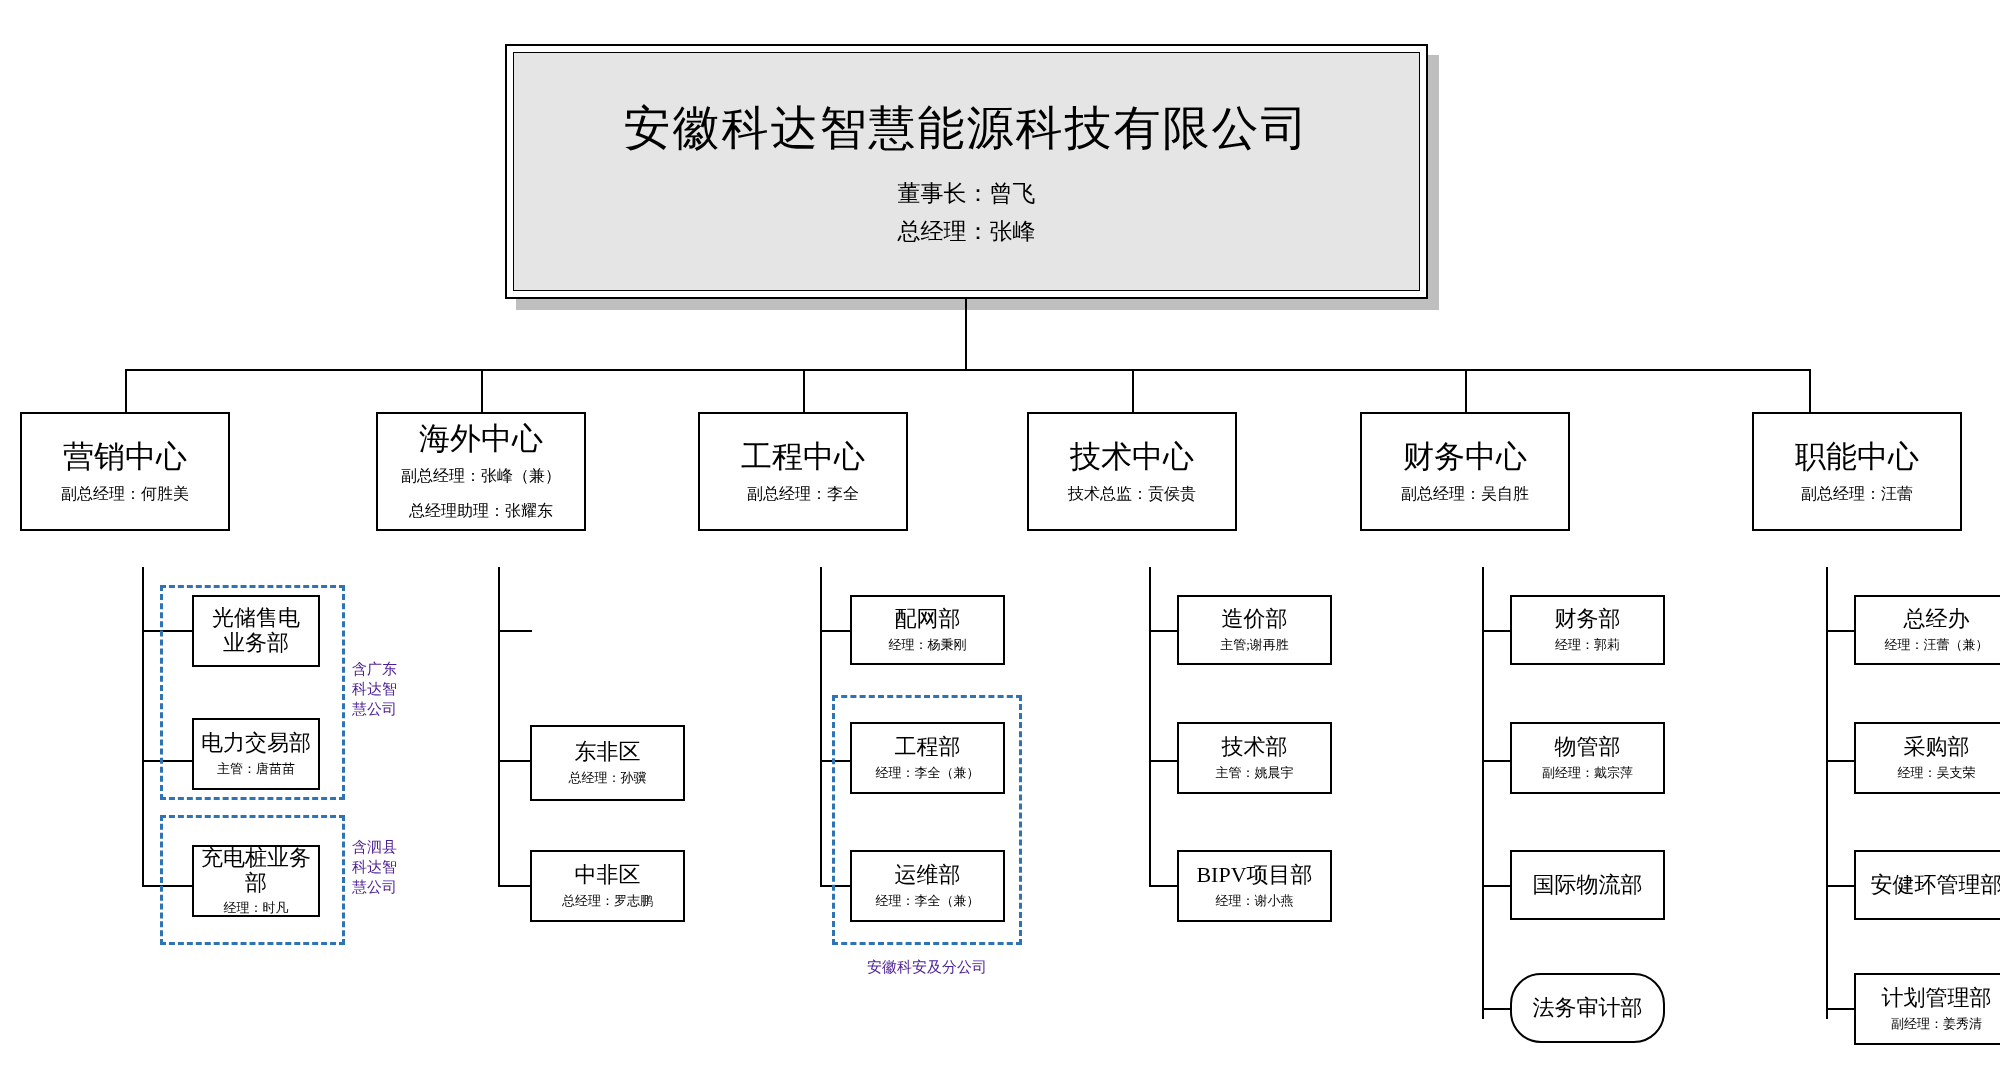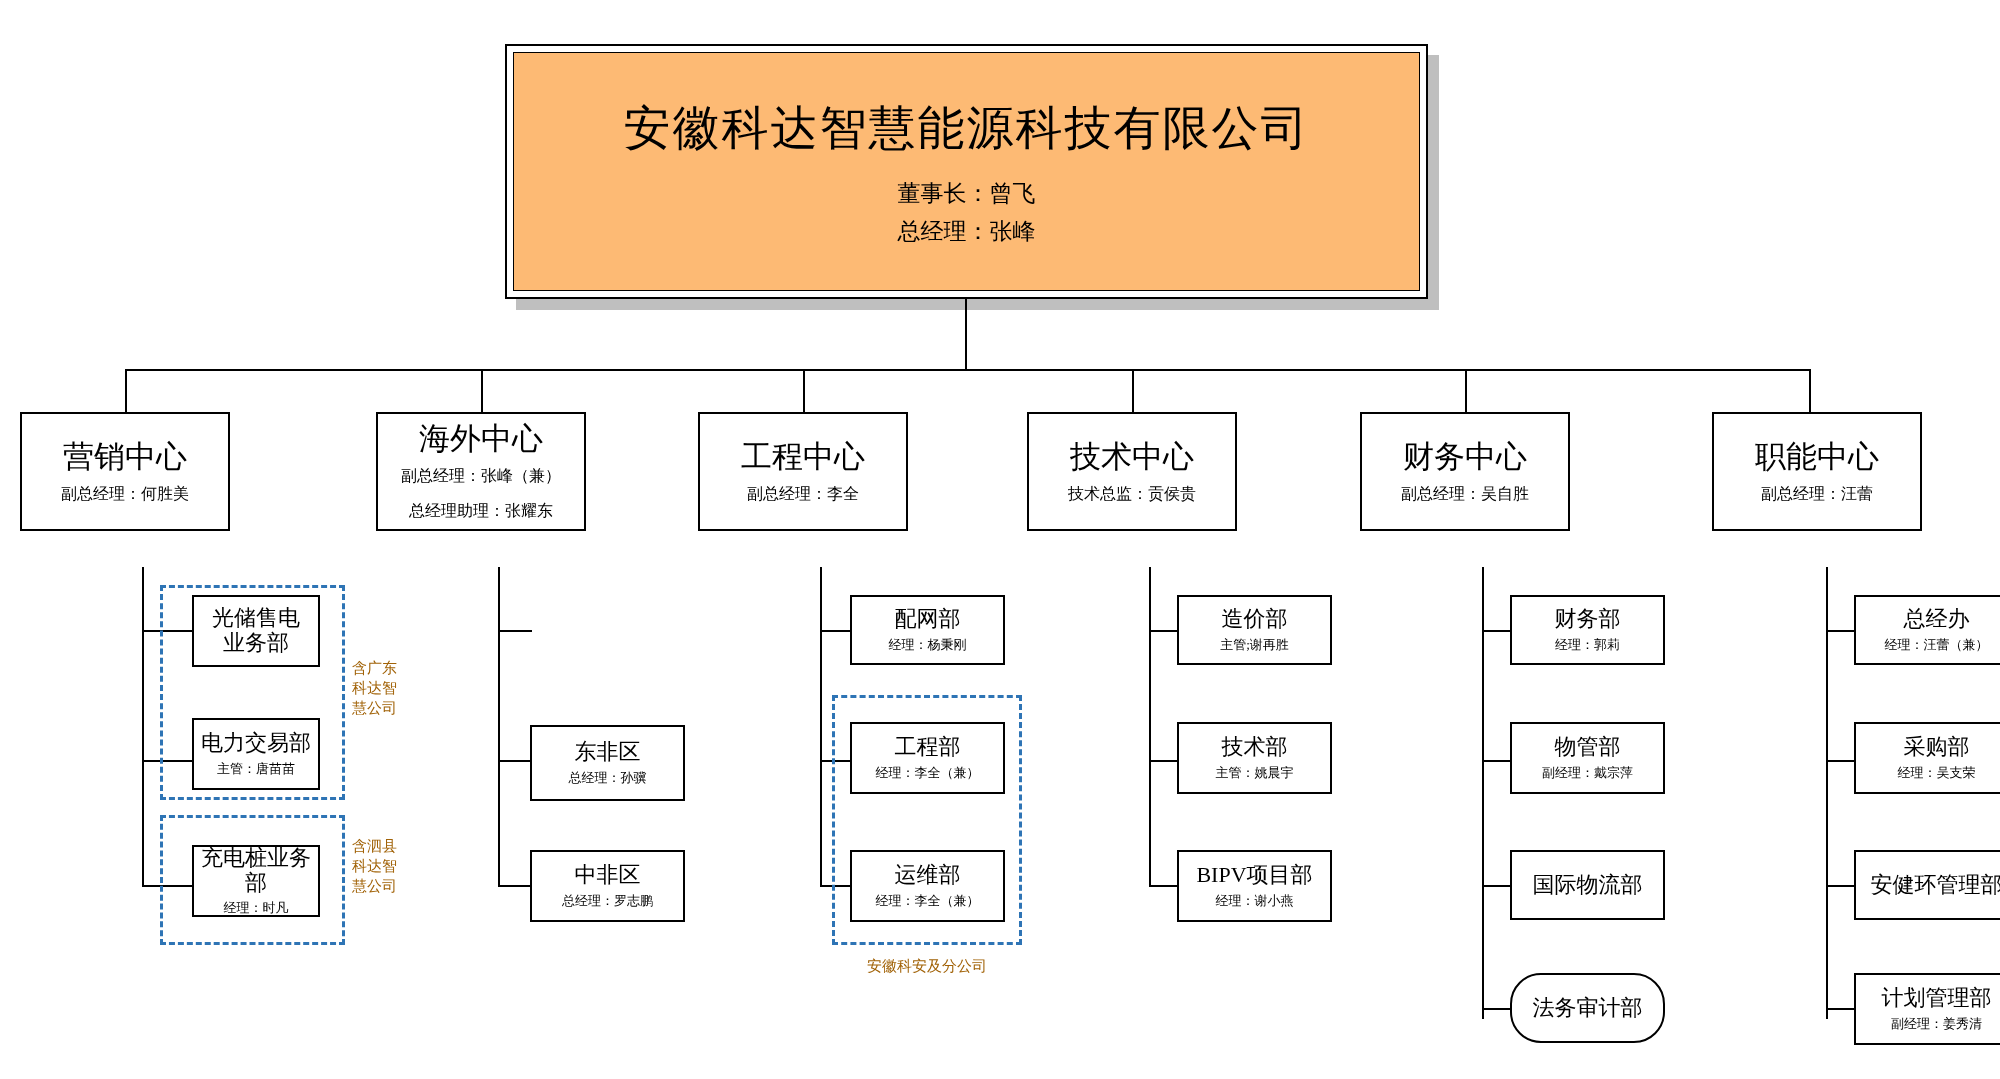--- a/index.html
+++ b/index.html
@@ -33,21 +33,21 @@
     background:#bfbfbf;z-index:1;
   }
   #root-box{
     left:505px;top:44px;width:923px;height:255px;
     border:2px solid #000;
     padding:0;
     z-index:3;
   }
   #root-inner{
     position:absolute;left:513px;top:52px;width:907px;height:239px;
-    border:1px solid #000;background:#fdba74;z-index:4;
+    border:1px solid #000;background:#e5e5e5;z-index:4;
     display:flex;flex-direction:column;align-items:center;justify-content:flex-start;
     box-sizing:border-box;
   }
   #root-inner .title{font-size:47px;margin-top:44px;letter-spacing:2px;}
   #root-inner .sub{font-size:23px;margin-top:18px;}
   #root-inner .sub2{font-size:23px;margin-top:7px;}
 
   
   .center-box{width:210px;height:119px;top:412px;}
   .center-box .title{font-size:31px;}
@@ -69,26 +69,26 @@
   
   .dash{
     position:absolute;
     box-sizing:border-box;
     border:3px dashed #2e74b5;
     z-index:3;
     background:transparent;
   }
   .note{
     position:absolute;
-    color:#a16207;
+    color:#4c1d95;
     font-size:15px;
     line-height:1.32;
     z-index:6;
     white-space:pre-line;
-    font-family:Liberation Mono, monospace;
+    font-family:Liberation Serif, serif;
   }
   .note.center{text-align:center;}
 </style>
 </head>
 <body>
 
 <div id="stage">
 
   <div id="root-shadow"></div>
   <div class="box" id="root-box"></div>
@@ -128,21 +128,21 @@
   <div class="box center-box" style="left:1027px;">
     <div class="title">技术中心</div>
     <div class="sub">技术总监：贡侯贵</div>
   </div>
 
   <div class="box center-box" style="left:1360px;">
     <div class="title">财务中心</div>
     <div class="sub">副总经理：吴自胜</div>
   </div>
 
-  <div class="box center-box" style="left:1712px;">
+  <div class="box center-box" style="left:1752px;">
     <div class="title">职能中心</div>
     <div class="sub">副总经理：汪蕾</div>
   </div>
 
   <div class="ln v" style="left:142px;top:567px;height:320px;"></div>
   <div class="ln h" style="left:142px;top:630px;width:52px;"></div>
   <div class="ln h" style="left:142px;top:760px;width:52px;"></div>
   <div class="ln h" style="left:142px;top:885px;width:52px;"></div>
 
   <div class="dash" style="left:160px;top:585px;width:185px;height:215px;"></div>

